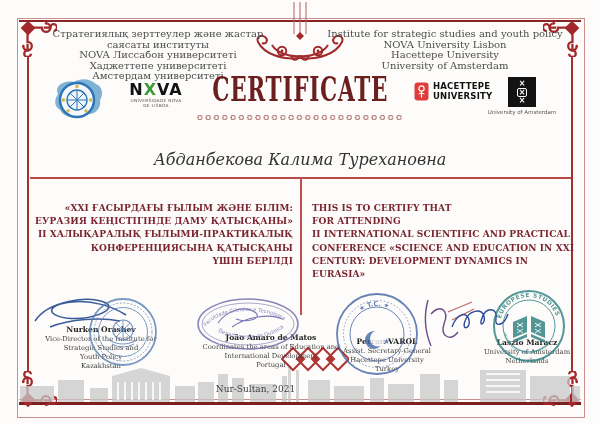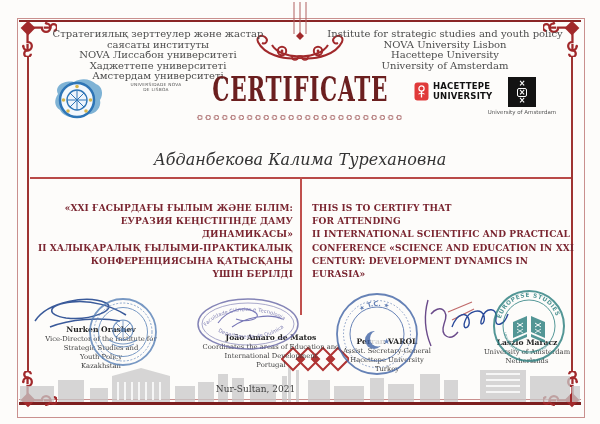--- a/index.html
+++ b/index.html
@@ -149,20 +149,23 @@
         <circle cx="27" cy="10.5" r="1.8"></circle>
           <circle cx="13.5" cy="24" r="1.8"></circle>
         <circle cx="40.5" cy="24" r="1.8"></circle>
           <circle cx="18" cy="35" r="1.8"></circle>
           <circle cx="36" cy="35" r="1.8"></circle>
       </g>
     </svg>
   </div>
 
   <div class="abs" style="left:118px;top:82px;width:76px;text-align:center;">
+    <div style="font-family:'DejaVu Sans',sans-serif;font-weight:bold;font-size:16px;line-height:16px;color:#111;letter-spacing:1px;">
+      <span>N</span><span style="color:#3f9c35;">X</span><span>VA</span>
+    </div>
     <div class="nova-sub">UNIVERSIDADE NOVA</div>
     <div class="nova-sub">DE LISBOA</div>
   </div>
 
   <div class="abs title-wrap">
     <span class="title-txt">CERTIFICATE</span>
   </div>
   <div class="abs chain"></div>
 
   <div class="abs" style="left:414px;top:82px;display:flex;align-items:center;gap:4px;">
@@ -184,21 +187,21 @@
     <span>×</span>
   </div>
   <div class="abs uva-cap" style="left:487px;top:109px;width:70px;text-align:center;">University of Amsterdam</div>
 
   <div class="abs recipient">Абданбекова Калима Турехановна</div>
   <div class="abs" style="left:30px;top:177px;width:541px;height:2px;background:#b94a48;"></div>
   <div class="abs" style="left:300px;top:177px;width:1.5px;height:138px;background:#c0504d;"></div>
 
   <div class="abs bodytxt" style="left:28px;top:202px;width:265px;text-align:right;">
     <div>«XXI ҒАСЫРДАҒЫ ҒЫЛЫМ ЖӘНЕ БІЛІМ:</div>
-    <div>ЕУРАЗИЯ КЕҢІСТІГІНДЕ ДАМУ ДИНАМИКАСЫ»</div>
+    <div>ЕУРАЗИЯ КЕҢІСТІГІНДЕ ДАМУ ҚАТЫСҚАНЫ»</div>
     <div>II ХАЛЫҚАРАЛЫҚ ҒЫЛЫМИ-ПРАКТИКАЛЫҚ</div>
     <div>КОНФЕРЕНЦИЯСЫНА ҚАТЫСҚАНЫ</div>
     <div>ҮШІН БЕРІЛДІ</div>
   </div>
   <div class="abs bodytxt" style="left:312px;top:202px;width:265px;text-align:left;">
     <div>THIS IS TO CERTIFY THAT</div>
     <div>FOR ATTENDING</div>
     <div>II INTERNATIONAL SCIENTIFIC AND PRACTICAL</div>
     <div>CONFERENCE «SCIENCE AND EDUCATION IN XXI</div>
     <div>CENTURY: DEVELOPMENT DYNAMICS IN EURASIA»</div>

